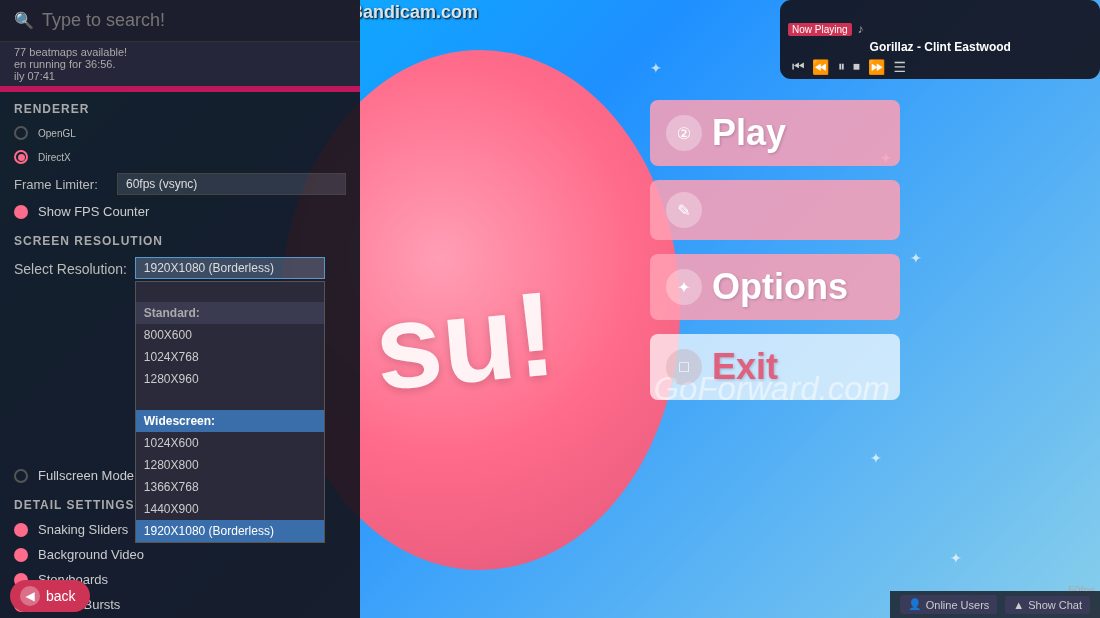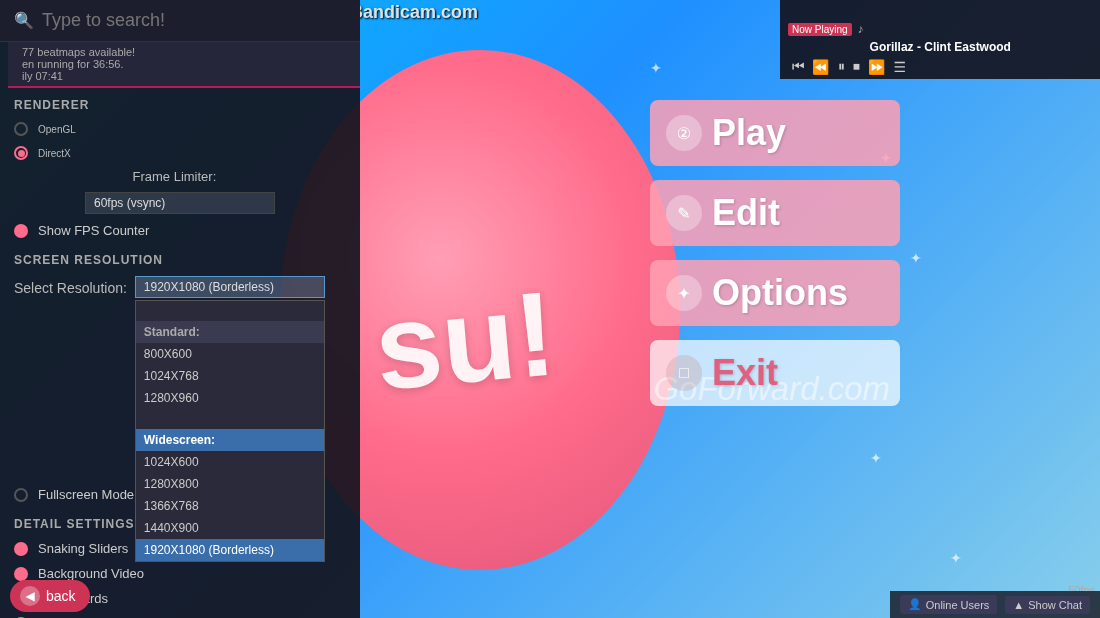--- a/index.html
+++ b/index.html
@@ -143,22 +143,21 @@
       flex: 1;
       font-family: inherit;
     }
 
     
     .top-notification {
       background: rgba(40,40,60,0.9);
       padding: 4px 14px;
       font-size: 11px;
       color: #aaa;
-      border-bottom: 2px solid #be185d;
-      margin-left: 8px;
+      border-bottom: 6px solid #be185d;
     }
 
     
     .section-header {
       padding: 10px 14px 5px;
       font-size: 12px;
       font-weight: bold;
       color: #aaa;
       letter-spacing: 1px;
       text-transform: uppercase;
@@ -205,21 +204,20 @@
       outline: none;
       flex: 1;
     }
 
     
     .frame-row {
       display: flex;
       align-items: center;
       padding: 4px 14px;
       gap: 8px;
-      flex-direction: column;
     }
     .frame-row label { color: #bbb; font-size: 13px; min-width: 95px; }
 
     
     .dropdown-container {
       position: relative;
       display: inline-block;
     }
     .dropdown-selected {
       background: rgba(180,210,255,0.25);
@@ -312,20 +310,21 @@
     }
 
     
     .now-playing {
       position: absolute;
       top: 0; right: 0;
       background: rgba(20,20,30,0.92);
       width: 320px;
       z-index: 20;
       padding: 4px 8px;
+      border-radius: 11px;
     }
     .np-row1 {
       display: flex;
       align-items: center;
       gap: 6px;
       font-size: 12px;
       color: #ccc;
     }
     .np-badge {
       background: #cc3355;
@@ -421,21 +420,20 @@
 
 <div class="menu-buttons">
 
   <button class="menu-btn">
     <div class="btn-icon">②</div>
     <span class="btn-label">Play</span>
   </button>
 
   <button class="menu-btn">
     <div class="btn-icon">✎</div>
-    <span class="btn-label">Edit</span>
   </button>
 
   <button class="menu-btn">
     <div class="btn-icon">✦</div>
     <span class="btn-label">Options</span>
   </button>
 
   <button class="menu-btn exit-btn">
     <div class="btn-icon" style="background:rgba(200,150,150,0.3)">□</div>
     <span class="btn-label">Exit</span>

